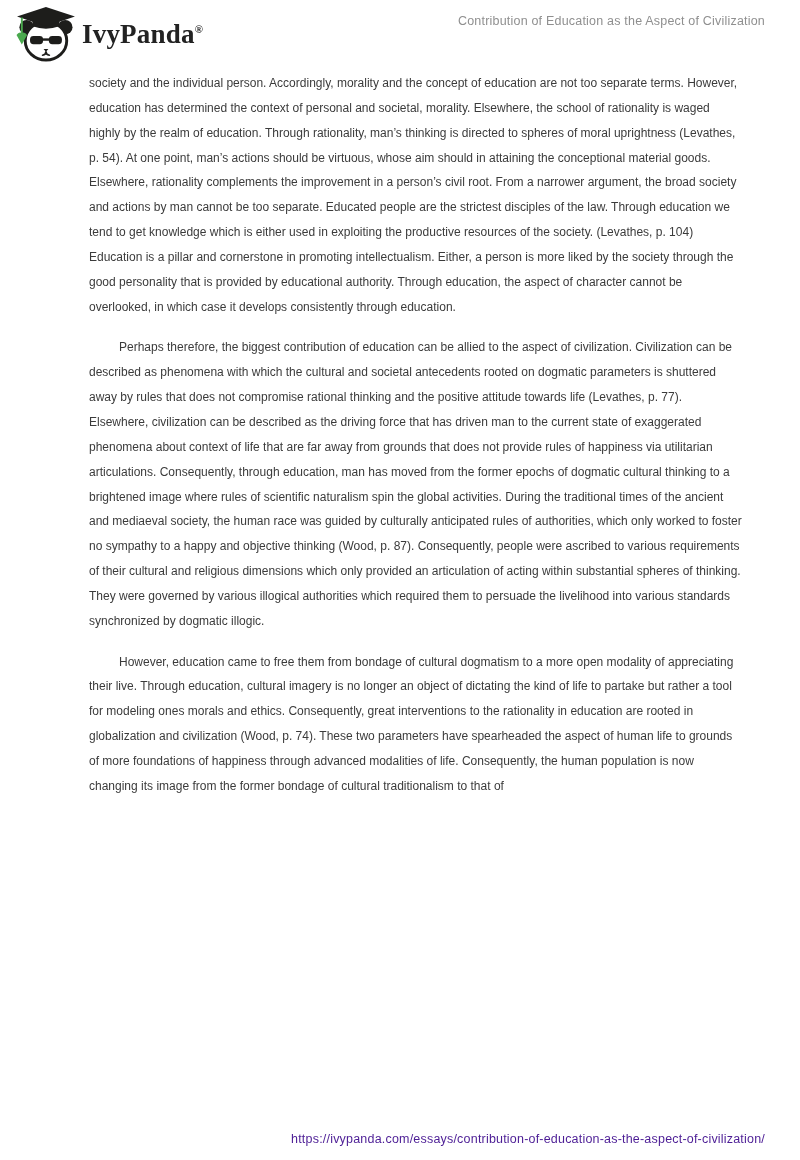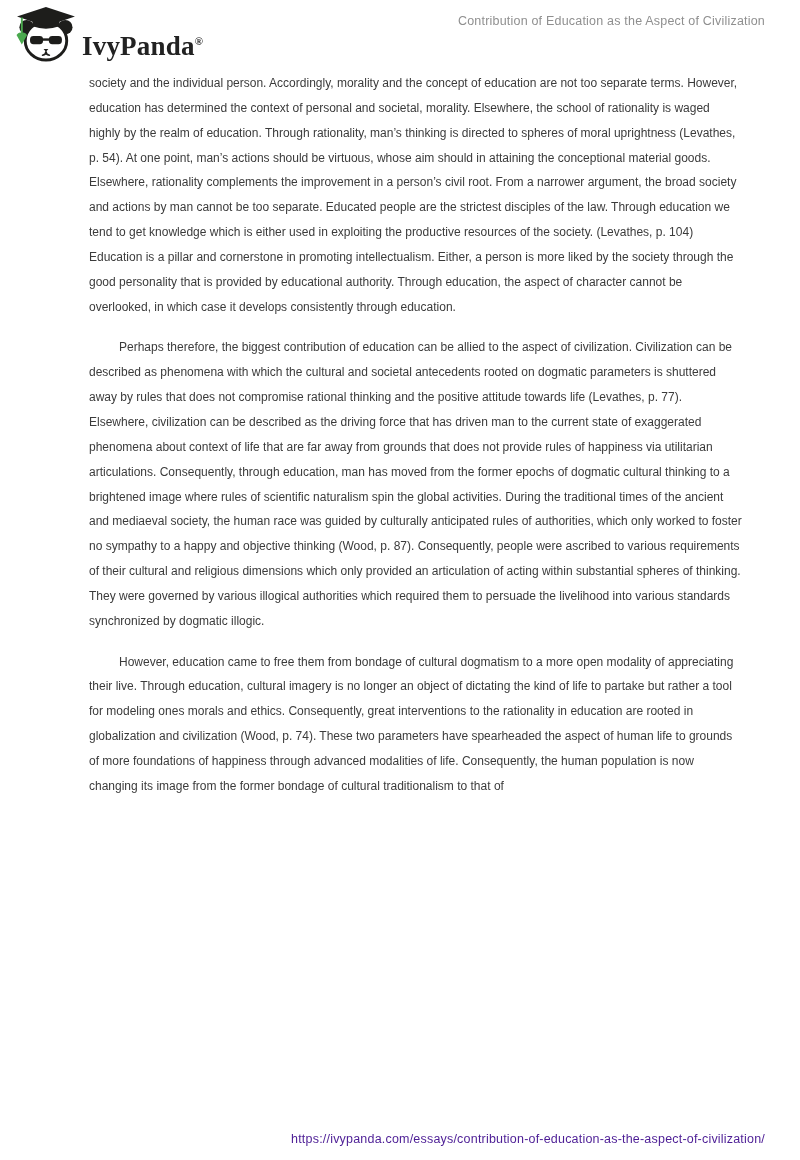--- a/index.html
+++ b/index.html
@@ -10,21 +10,21 @@
     height: 1160px;
     background: #ffffff;
     font-family: "Liberation Sans", sans-serif;
     overflow: hidden;
   }
   
   .header { position: absolute; top: 0; left: 0; right: 0; height: 68px; }
   .brand {
     position: absolute;
     top: 6px; left: 14px;
-    display: flex; align-items: flex-end;
+    display: flex; align-items: center;
     text-decoration: none;
     cursor: pointer;
   }
   .logo-icon { display: inline-block; width: 62px; height: 56px; }
   .brand-name {
     font-family: "Liberation Serif", serif;
     font-weight: 700;
     font-size: 27px;
     color: #222222;
     margin-left: 6px;

